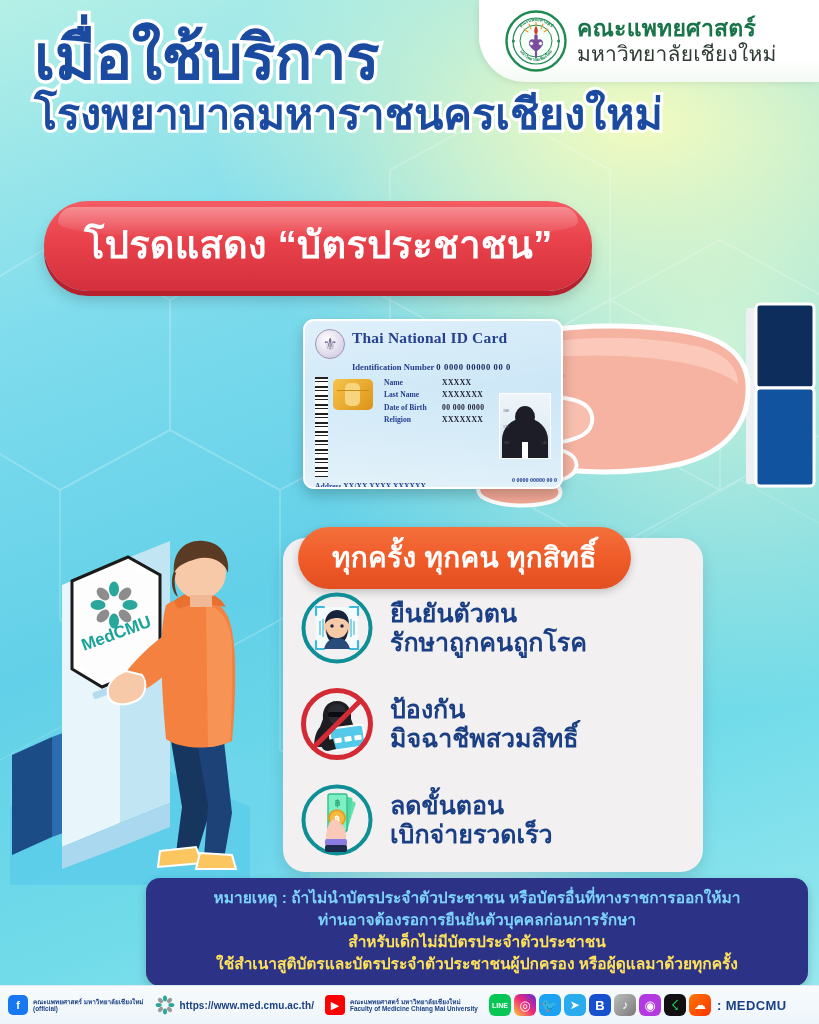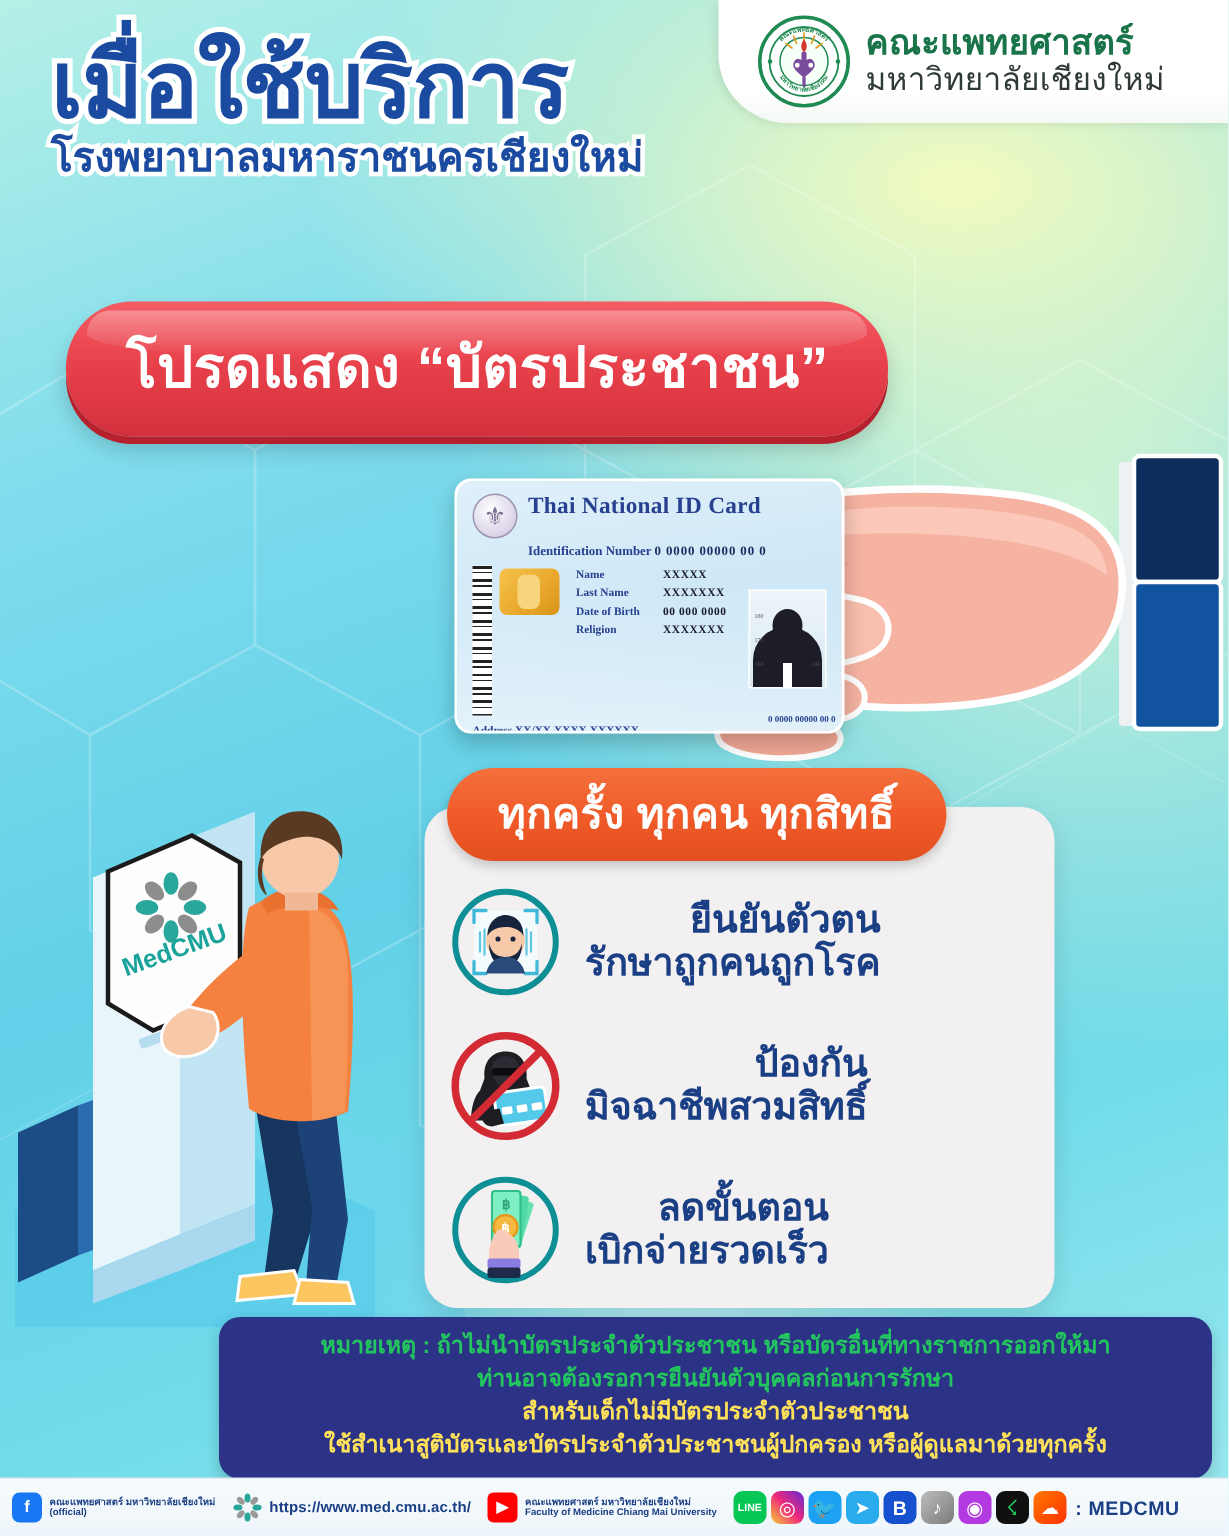--- a/index.html
+++ b/index.html
@@ -36,21 +36,21 @@
   
   .headline { position:absolute; left:34px; top:26px; width:640px; }
   .h-line1 {
     font-size:62px; font-weight:bold; color:#1b4ba0; line-height:1.02;
     letter-spacing:-.5px;
     -webkit-text-stroke:7px #ffffff; paint-order:stroke fill;
     text-shadow:0 3px 0 rgba(255,255,255,.9);
   }
   .h-line2 {
     margin-top:2px;
-    font-size:27px; font-weight:bold; color:#1b4ba0; line-height:1.1;
+    font-size:43px; font-weight:bold; color:#1b4ba0; line-height:1.1;
     -webkit-text-stroke:6px #ffffff; paint-order:stroke fill;
   }
 
   .red-pill {
     position:absolute; left:44px; top:201px;
     min-width:530px; padding:13px 40px 16px;
     background:linear-gradient(180deg,#f45c63 0%,#e8414b 46%,#d32f3c 100%);
     border-radius:44px;
     box-shadow:0 5px 0 #b7202d, 0 9px 14px rgba(0,0,0,.18);
     text-align:right;
@@ -127,40 +127,40 @@
   
   .scene { position:absolute; left:10px; top:455px; width:300px; height:430px; }
 
   
   .content-card {
     position:absolute; left:283px; top:538px; width:420px; height:334px;
     background:#f2f0f0; border-radius:22px;
     box-shadow:0 6px 16px rgba(0,0,0,.12);
   }
   .orange-pill {
-    position:absolute; left:298px; top:512px; padding:8px 34px 10px;
+    position:absolute; left:298px; top:527px; padding:8px 34px 10px;
     background:linear-gradient(180deg,#f4703c 0%,#ef5a28 55%,#e24f20 100%);
     border-radius:34px; box-shadow:0 3px 8px rgba(0,0,0,.2);
   }
   .orange-pill span { font-size:28px; font-weight:bold; color:#fff; letter-spacing:.3px; }
 
-  .benefits { position:absolute; left:300px; top:580px; width:400px;text-align:right; }
+  .benefits { position:absolute; left:300px; top:580px; width:400px; }
   .benefit { display:flex; align-items:center; gap:16px; height:96px; }
   .b-icon { width:74px; height:74px; flex:0 0 74px; position:relative; }
   .b-text { display:flex; flex-direction:column; line-height:1.16; }
   .b-text .t1 { font-size:25px; font-weight:bold; color:#1b3f84; }
   .b-text .t2 { font-size:25px; font-weight:bold; color:#1b3f84; }
 
   
   .note {
     position:absolute; left:146px; top:878px; width:662px; padding:9px 14px 11px;
     background:#2c3387; border-radius:14px; text-align:center;
     box-shadow:0 4px 10px rgba(0,0,0,.2);
   }
-  .note div { font-size:15.5px; font-weight:bold; color:#22c55e; line-height:1.42; }
+  .note div { font-size:15.5px; font-weight:bold; color:#7dd3fc; line-height:1.42; }
   .note div.y { color:#ffe25a; }
 
   
   .footer {
     position:absolute; left:0; bottom:0; width:819px; height:39px;
     background:linear-gradient(180deg,#f7fbfd 0%,#eef5fa 100%);
     border-top:1px solid #dfe9f0;
     display:flex; align-items:center; padding:0 8px; gap:7px;
   }
   .fitem { display:flex; align-items:center; gap:5px; }

